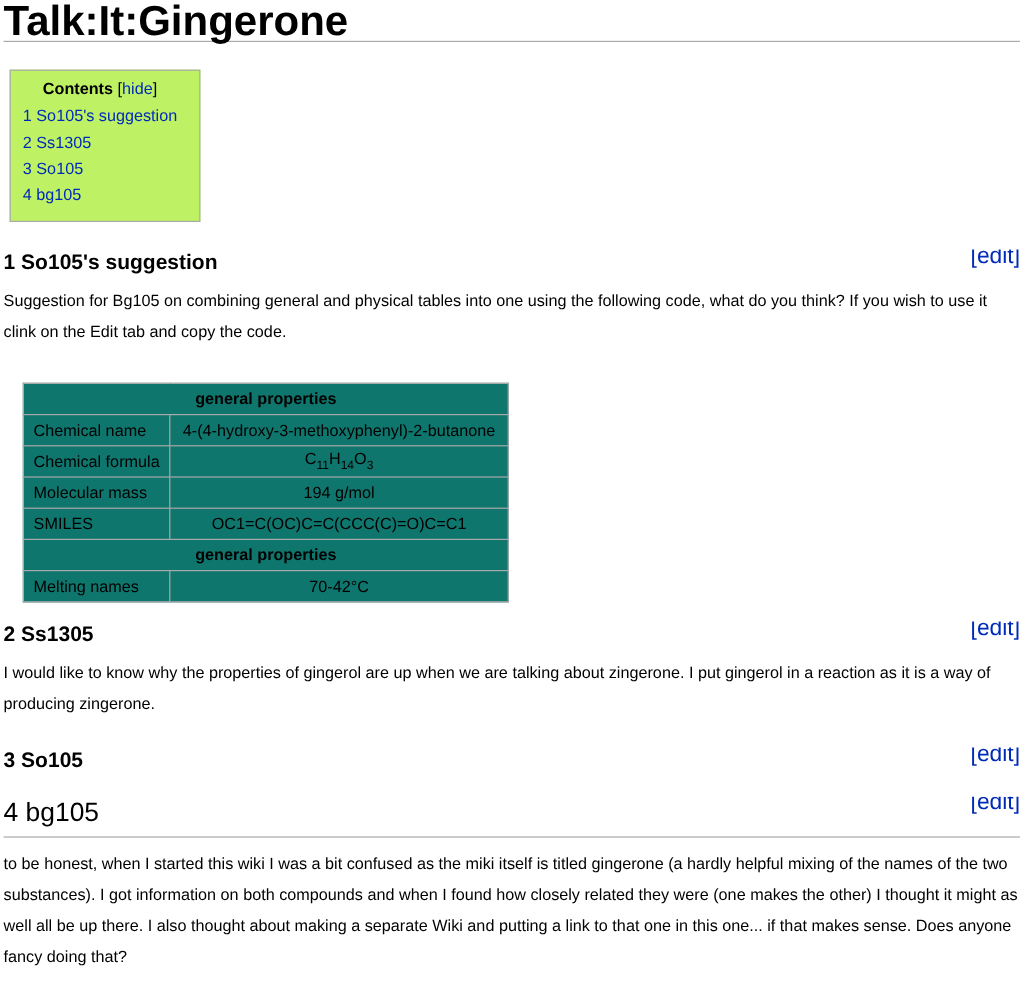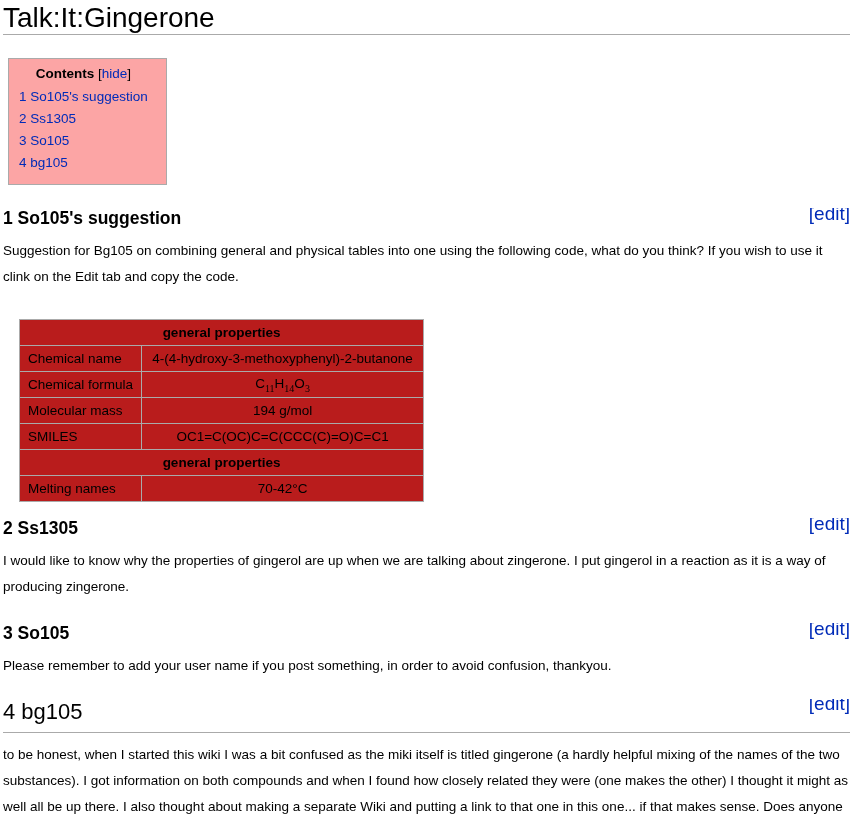--- a/index.html
+++ b/index.html
@@ -5,29 +5,29 @@
   * { margin:0; padding:0; box-sizing:border-box; }
   html,body { width:862px; height:820px; background:#ffffff; overflow:hidden; }
   body {
     font-family:"Liberation Sans","DejaVu Sans",sans-serif;
     font-size:13.5px; color:#000;
   }
   .page { padding:3px 12px 0 3px; }
 
   
   .page-title {
-    font-size:28px; font-weight:normal; line-height:30px;
+    font-size:35px; font-weight:bold; line-height:30px;
     padding-bottom:1px; border-bottom:1px solid #aaa; margin-bottom:23px;
   }
 
   a.wikilink { color:#002bb8; text-decoration:none; cursor:pointer; }
 
   
   .toc {
-    display:inline-block; border:1px solid #aaaaaa; background:#fca5a5;
+    display:inline-block; border:1px solid #aaaaaa; background:#bef264;
     padding:7px 18px 10px 10px; margin-left:5px;
   }
   .toc-header { text-align:center; margin-bottom:5px; white-space:nowrap; }
   .toc-title { font-weight:bold; }
   .toc-bracket { color:#000; }
   .toc-item { display:block; line-height:22px; white-space:nowrap; }
 
   
   .sec-h3 {
     font-size:17.5px; font-weight:bold; line-height:21px;
@@ -42,29 +42,29 @@
     float:right; font-size:19px; font-weight:normal; line-height:17px;
     margin-top:-3px;
   }
   .sec-h2 .edit-link { margin-top:-4px; }
 
   p.body-text { line-height:26px; margin-top:9px; max-width:850px; }
 
   
   table.props {
     border-collapse:collapse; margin:29px 0 0 16px;
-    background:#b91c1c; font-size:13.5px;
+    background:#0f766e; font-size:13.5px;
   }
   table.props th, table.props td {
     border:1px solid #aaaaaa; padding:3px 8px; height:26px;
   }
   table.props th { font-weight:bold; text-align:center; }
   td.prop-label { text-align:left; min-width:114px; }
   td.prop-value { text-align:center; min-width:282px; }
-  sub { font-size:10px;font-family:Liberation Serif, serif; }
+  sub { font-size:10px; }
 
   .sec2 { margin-top:16px; }
 </style>
 </head>
 <body>
 
 <div class="page">
 
   <h1 class="page-title">Talk:It:Gingerone</h1>
 
@@ -122,21 +122,20 @@
     <a class="wikilink edit-link">[edit]</a>
     <span>2 Ss1305</span>
   </h3>
   <p class="body-text">I would like to know why the properties of gingerol are up when we are talking about zingerone. I put gingerol in a reaction as it is a way of producing zingerone.</p>
 
   
   <h3 class="sec-h3">
     <a class="wikilink edit-link">[edit]</a>
     <span>3 So105</span>
   </h3>
-  <p class="body-text">Please remember to add your user name if you post something, in order to avoid confusion, thankyou.</p>
 
   
   <h2 class="sec-h2">
     <a class="wikilink edit-link">[edit]</a>
     <span>4 bg105</span>
   </h2>
   <p class="body-text">to be honest, when I started this wiki I was a bit confused as the miki itself is titled gingerone (a hardly helpful mixing of the names of the two substances). I got information on both compounds and when I found how closely related they were (one makes the other) I thought it might as well all be up there. I also thought about making a separate Wiki and putting a link to that one in this one... if that makes sense. Does anyone fancy doing that?</p>
 
 </div>
 

